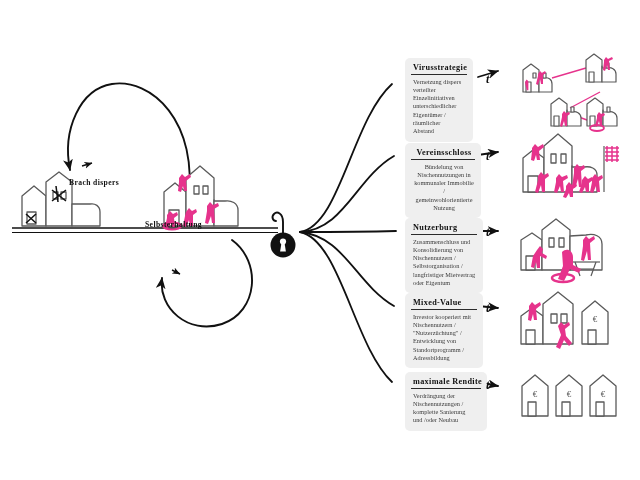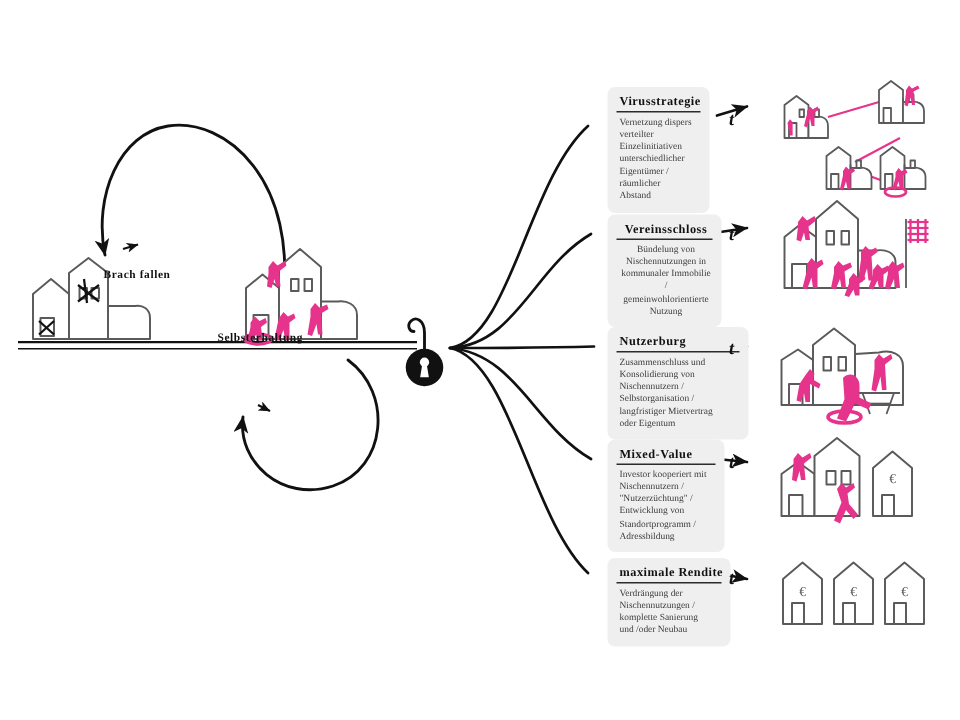--- a/index.html
+++ b/index.html
@@ -293,21 +293,21 @@
 
   <div class="card" style="left:405px; top:143px; width:76px;text-align:center;">
     <div class="card-title">Vereinsschloss</div>
     <div class="card-body">Bündelung von
 Nischennutzungen in
 kommunaler Immobilie /
 gemeinwohlorientierte
 Nutzung</div>
   </div>
 
-  <div class="card" style="left:405px; top:218px; width:94px;">
+  <div class="card" style="left:405px; top:218px; width:78px;">
     <div class="card-title">Nutzerburg</div>
     <div class="card-body">Zusammenschluss und
 Konsolidierung von
 Nischennutzern /
 Selbstorganisation /
 langfristiger Mietvertrag
 oder Eigentum</div>
   </div>
 
   <div class="card" style="left:405px; top:372px; width:82px;">
@@ -327,16 +327,16 @@
 Standortprogramm /
 Adressbildung</div>
   </div>
 
   <div class="axis-t" style="left:486px; top:72px;">t</div>
   <div class="axis-t" style="left:486px; top:149px;">t</div>
   <div class="axis-t" style="left:486px; top:225px;">t</div>
   <div class="axis-t" style="left:486px; top:301px;">t</div>
   <div class="axis-t" style="left:486px; top:378px;">t</div>
 
-  <div class="label" style="left:69px; top:178px;">Brach fallen</div>
+  <div class="label" style="left:69px; top:178px;">Brach dispers</div>
   <div class="label" style="left:145px; top:220px;">Selbsterhaltung</div>
 
 </div>
 
 </body></html>

